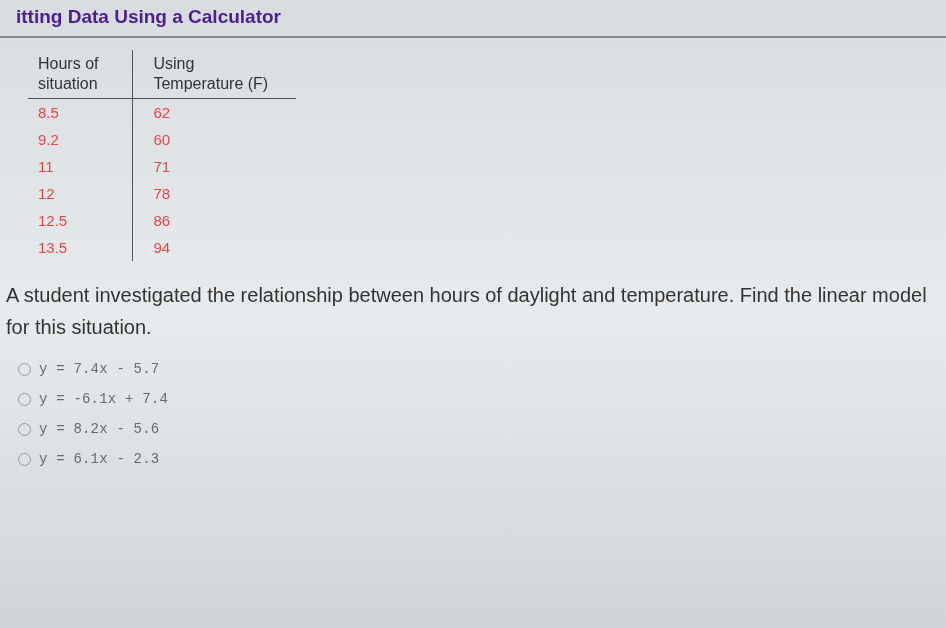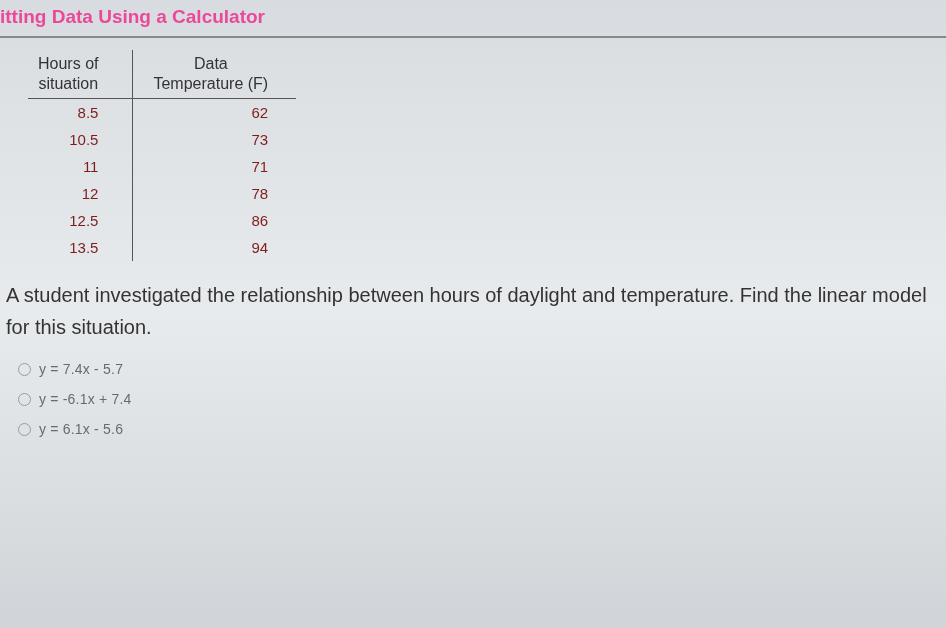--- a/index.html
+++ b/index.html
@@ -17,65 +17,66 @@
       filter: blur(0.3px);
     }
     .header {
       padding: 6px 0 8px 0;
       border-bottom: 2px solid #888;
       margin-bottom: 12px;
     }
     .header-title {
       font-size: 19px;
       font-weight: bold;
-      color: #ec4899;
-      padding-left: 0;
+      color: #4c1d95;
+      padding-left: 16px;
     }
     .content {
       padding: 0 18px;
     }
     .data-table {
       border-collapse: collapse;
       margin-bottom: 18px;
       margin-left: 10px;
     }
     .data-table th {
       font-weight: normal;
       color: #333;
       font-size: 16px;
       padding: 4px 28px 4px 20px;
-      text-align: center;
+      text-align: left;
       border-bottom: 1.5px solid #555;
       line-height: 1.25;
     }
     .data-table th:first-child {
       border-right: 1.5px solid #555;
       padding-left: 10px;
       padding-right: 34px;
     }
     .data-table td {
       font-size: 15px;
-      color: #7f1d1d;
+      color: #ef4444;
       padding: 5px 28px 5px 20px;
-      text-align: right;
+      text-align: left;
     }
     .data-table td:first-child {
       border-right: 1.5px solid #555;
       padding-left: 10px;
       padding-right: 34px;
     }
     .prompt-text {
       font-size: 20px;
       color: #333;
       line-height: 1.6;
       margin-bottom: 18px;
       margin-left: -12px;
     }
     .options {
       margin-left: 0px;
+      font-family: Liberation Mono, monospace;
     }
     .option-row {
       display: flex;
       align-items: center;
       margin-bottom: 14px;
       color: #777;
       font-size: 14px;
     }
     .radio {
       width: 13px;
@@ -103,33 +104,33 @@
 <div class="content">
 
   <table class="data-table">
     <thead>
       <tr>
         <th>
           <span>Hours of</span><br>
           <span>situation</span>
         </th>
         <th>
-          <span>Data</span><br>
+          <span>Using</span><br>
           <span>Temperature (F)</span>
         </th>
       </tr>
     </thead>
     <tbody>
       <tr>
         <td>8.5</td>
         <td>62</td>
       </tr>
       <tr>
-        <td>10.5</td>
-        <td>73</td>
+        <td>9.2</td>
+        <td>60</td>
       </tr>
       <tr>
         <td>11</td>
         <td>71</td>
       </tr>
       <tr>
         <td>12</td>
         <td>78</td>
       </tr>
       <tr>
@@ -149,17 +150,21 @@
     <div class="option-row">
       <div class="radio"></div>
       <span class="option-label">y = 7.4x - 5.7</span>
     </div>
     <div class="option-row">
       <div class="radio"></div>
       <span class="option-label">y = -6.1x + 7.4</span>
     </div>
     <div class="option-row">
       <div class="radio"></div>
-      <span class="option-label">y = 6.1x - 5.6</span>
+      <span class="option-label">y = 8.2x - 5.6</span>
+    </div>
+    <div class="option-row">
+      <div class="radio"></div>
+      <span class="option-label">y = 6.1x - 2.3</span>
     </div>
   </div>
 
 </div>
 
 </body></html>

